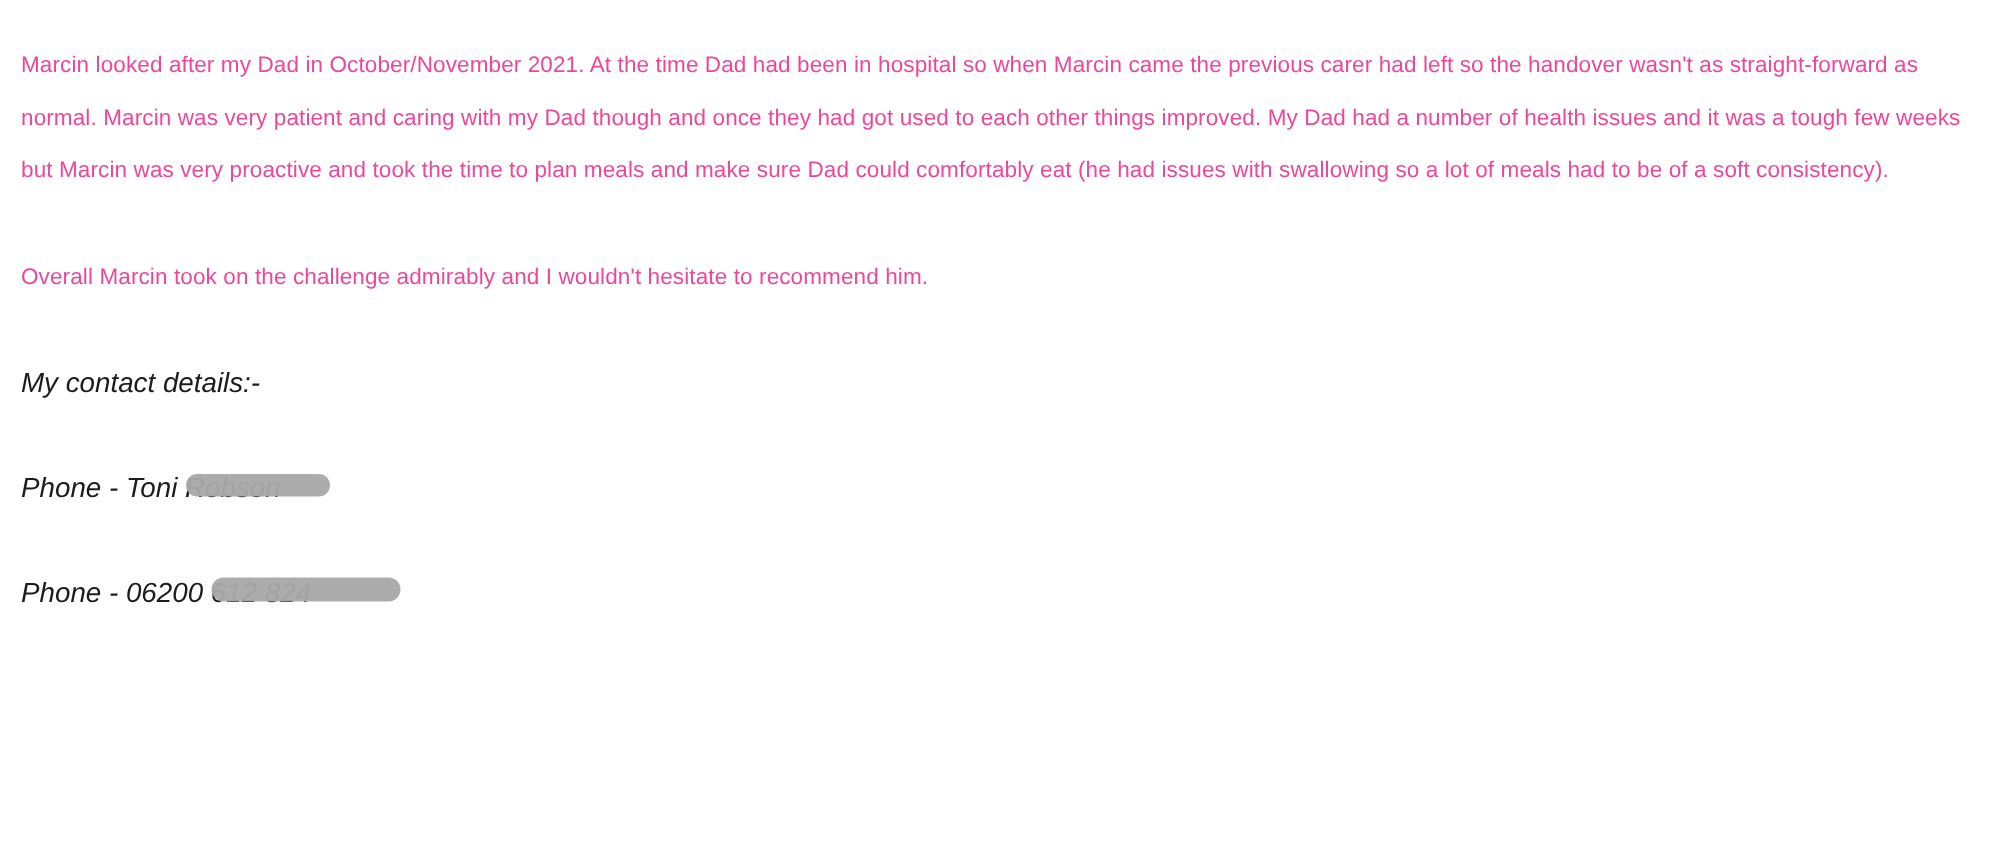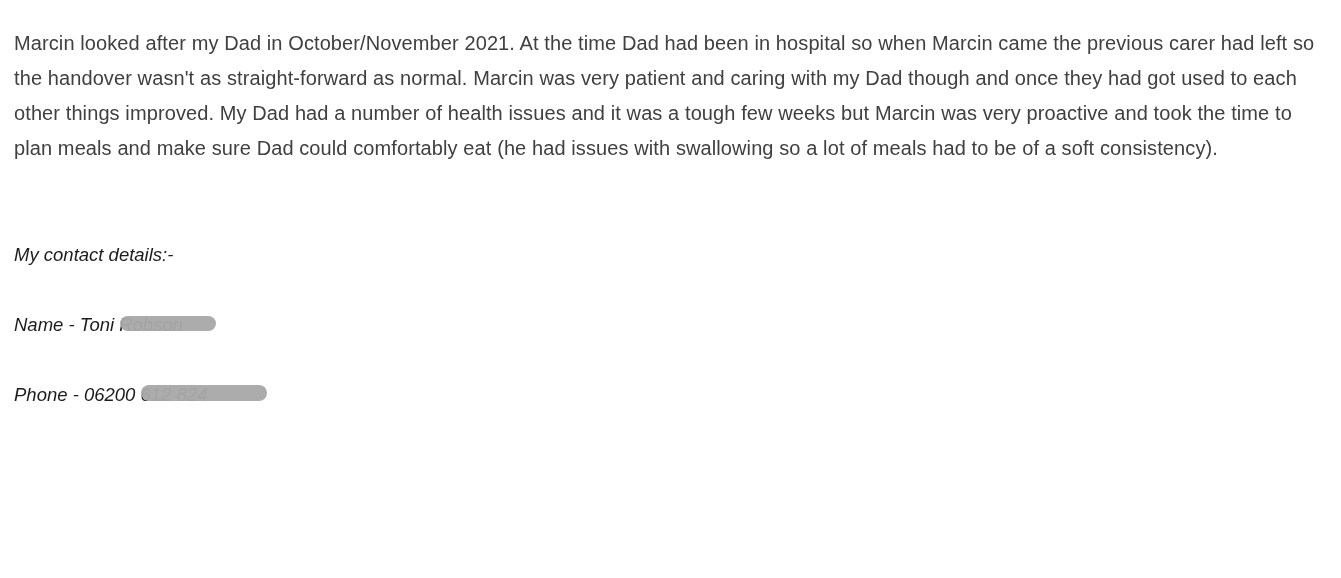--- a/index.html
+++ b/index.html
@@ -16,23 +16,23 @@
   }
   .page {
     position: relative;
     width: 1341px;
     height: 578px;
     box-sizing: border-box;
     padding: 26px 16px 0 14px;
     background: #ffffff;
   }
   .para {
-    font-size: 20px;
+    font-size: 15px;
     line-height: 35px;
-    color: #404040;
+    color: #ec4899;
     margin: 0 0 0 0;
     max-width: 1316px;
     letter-spacing: 0.005em;
   }
   .para.body-text {
     text-align: left;
   }
   .spacer-lg { height: 36px; }
   .spacer-md { height: 35px; }
   .line {
@@ -73,29 +73,30 @@
 </style>
 </head>
 <body>
 
 <div class="page">
 
   <p class="para body-text">Marcin looked after my Dad in October/November 2021. At the time Dad had been in hospital so when Marcin came the previous carer had left so the handover wasn't as straight-forward as normal. Marcin was very patient and caring with my Dad though and once they had got used to each other things improved. My Dad had a number of health issues and it was a tough few weeks but Marcin was very proactive and took the time to plan meals and make sure Dad could comfortably eat (he had issues with swallowing so a lot of meals had to be of a soft consistency).</p>
 
   <div class="spacer-lg"></div>
 
+  <p class="para body-text">Overall Marcin took on the challenge admirably and I wouldn't hesitate to recommend him.</p>
 
   <div class="spacer-md"></div>
 
   <div class="line">My contact details:-</div>
 
   <div class="spacer-md"></div>
 
   <div class="line">
-    <span>Name - Toni </span><span class="redact-wrap redact-name"><span class="redact-text">Robson</span><span class="redact-bar"></span></span>
+    <span>Phone - Toni </span><span class="redact-wrap redact-name"><span class="redact-text">Robson</span><span class="redact-bar"></span></span>
   </div>
 
   <div class="spacer-md"></div>
 
   <div class="line">
     <span>Phone - 06200 </span><span class="redact-wrap redact-phone"><span class="redact-text">612 824</span><span class="redact-bar"></span></span>
   </div>
 
   <div class="spacer-md"></div>
 

